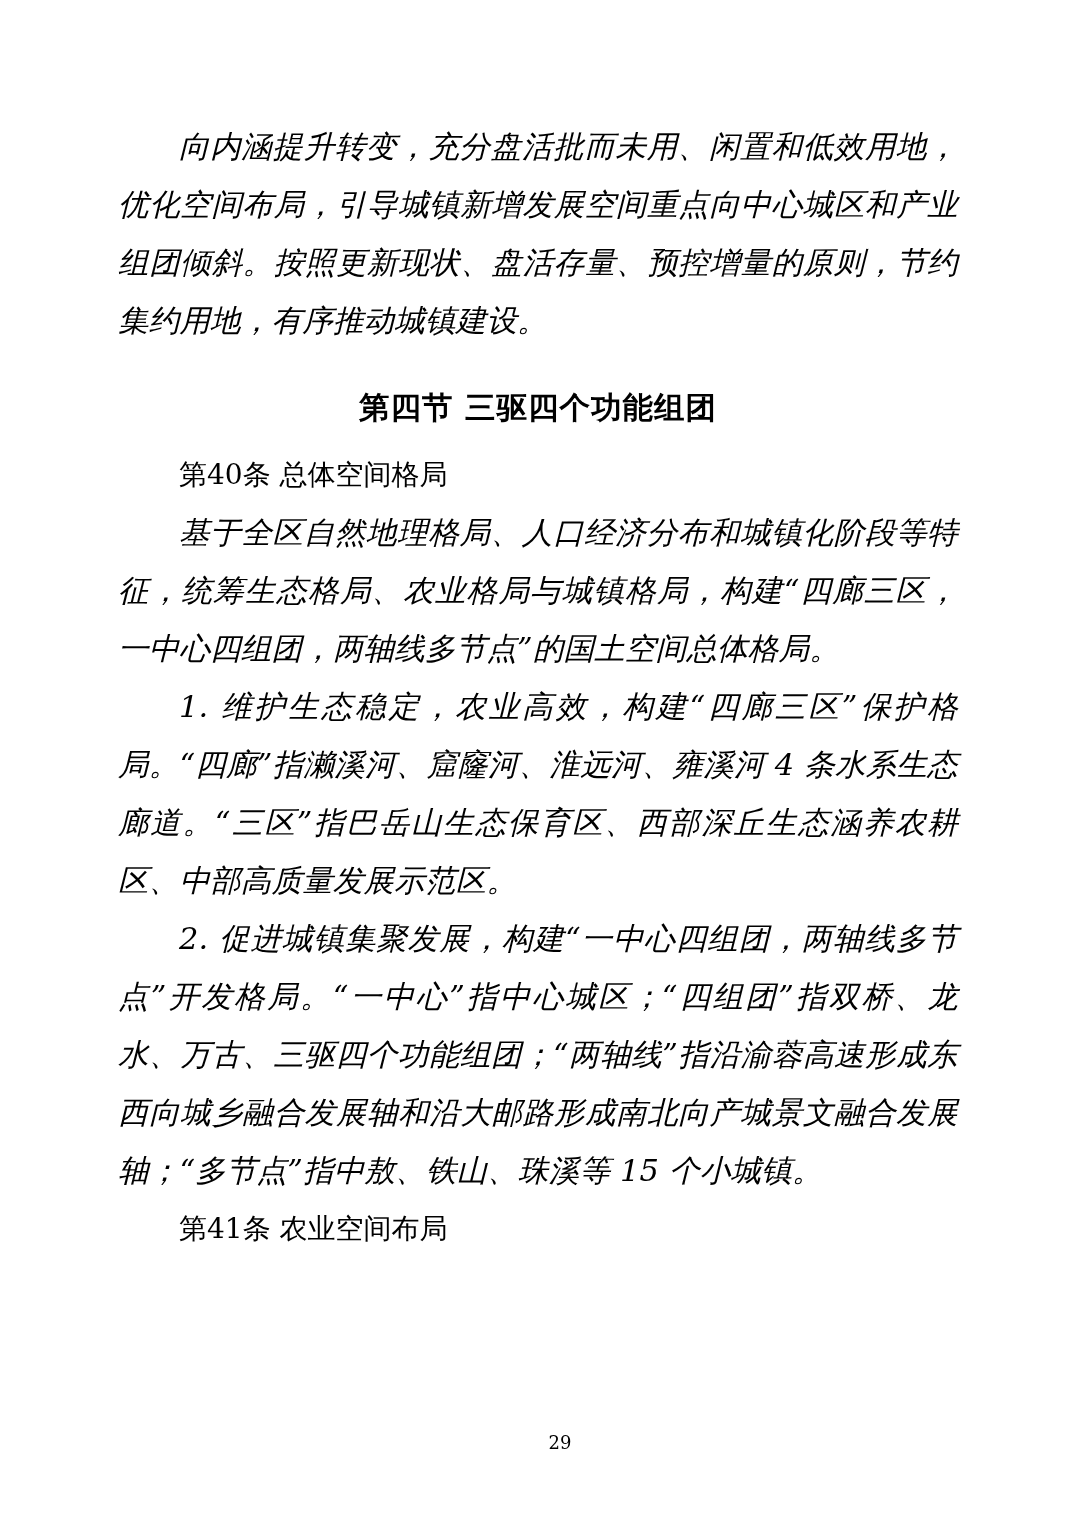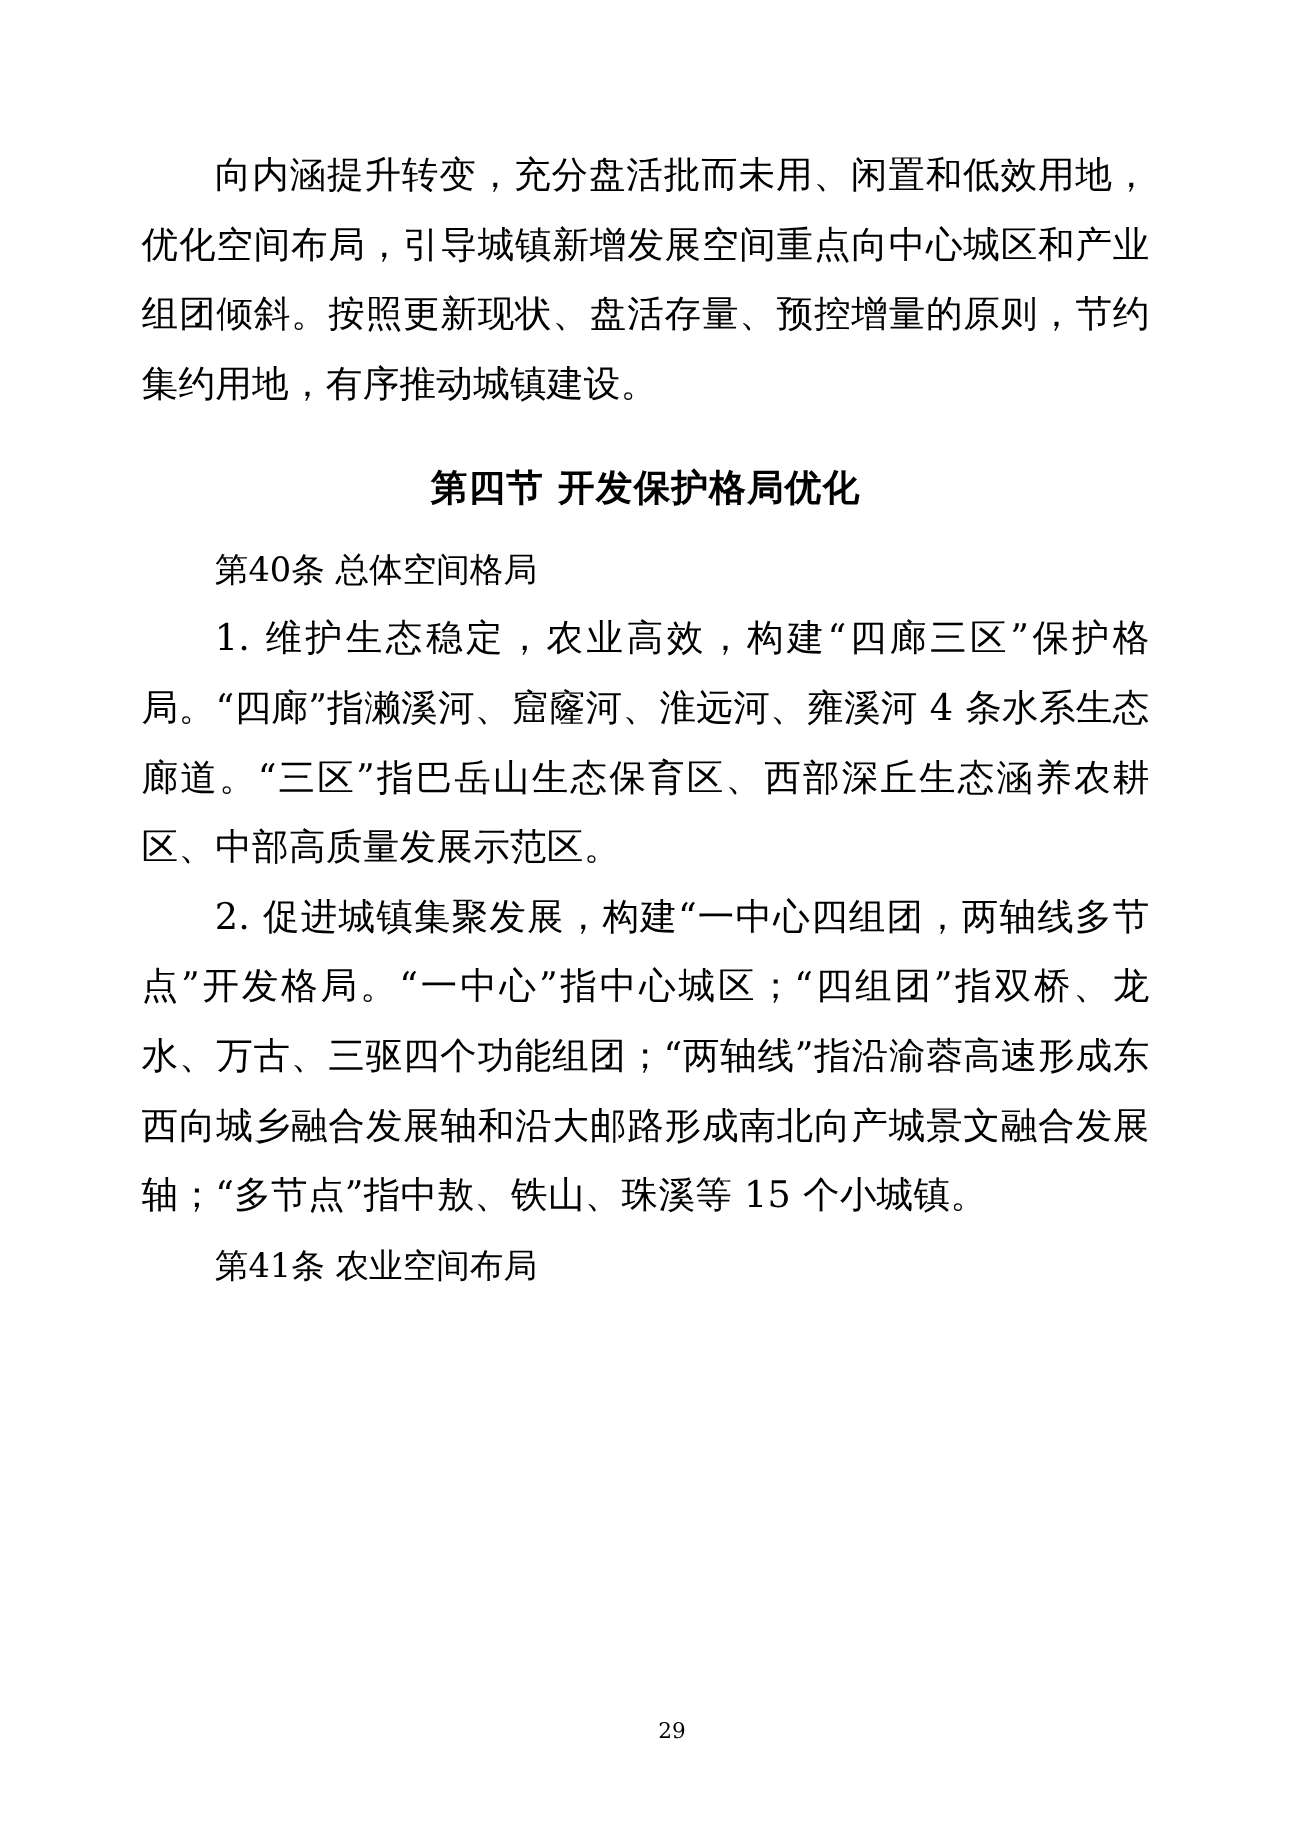--- a/index.html
+++ b/index.html
@@ -28,20 +28,21 @@
   .para {
     font-size: 30.5px;
     line-height: 58px;
     text-align: justify;
     text-justify: inter-ideograph;
     margin: 0;
     letter-spacing: 0.2px;
   }
   .indent2 {
     text-indent: 61px;
+    font-style: italic;
   }
   .section-title {
     font-size: 30.5px;
     line-height: 58px;
     text-align: center;
     font-weight: bold;
     margin: 20px 0 10px 0;
     letter-spacing: 1px;
   }
   .clause-title {
@@ -66,24 +67,25 @@
 </head>
 <body>
 
 <div class="page">
   <div class="content">
 
     <p class="para indent2">向内涵提升转变，充分盘活批而未用、闲置和低效用地，优化空间布局，引导城镇新增发展空间重点向中心城区和产业组团倾斜。按照更新现状、盘活存量、预控增量的原则，节约集约用地，有序推动城镇建设。</p>
 
     <div class="spacer-sm"></div>
 
-    <h2 class="section-title">第四节 开发保护格局优化</h2>
+    <h2 class="section-title">第四节 三驱四个功能组团</h2>
 
     <p class="clause-title">第40条 总体空间格局</p>
 
+    <p class="para indent2">基于全区自然地理格局、人口经济分布和城镇化阶段等特征，统筹生态格局、农业格局与城镇格局，构建“四廊三区，一中心四组团，两轴线多节点”的国土空间总体格局。</p>
 
     <p class="para indent2">1. 维护生态稳定，农业高效，构建“四廊三区”保护格局。“四廊”指濑溪河、窟窿河、淮远河、雍溪河 4 条水系生态廊道。“三区”指巴岳山生态保育区、西部深丘生态涵养农耕区、中部高质量发展示范区。</p>
 
     <p class="para indent2">2. 促进城镇集聚发展，构建“一中心四组团，两轴线多节点”开发格局。“一中心”指中心城区；“四组团”指双桥、龙水、万古、三驱四个功能组团；“两轴线”指沿渝蓉高速形成东西向城乡融合发展轴和沿大邮路形成南北向产城景文融合发展轴；“多节点”指中敖、铁山、珠溪等 15 个小城镇。</p>
 
     <p class="clause-title">第41条 农业空间布局</p>
 
 
   </div>
 

